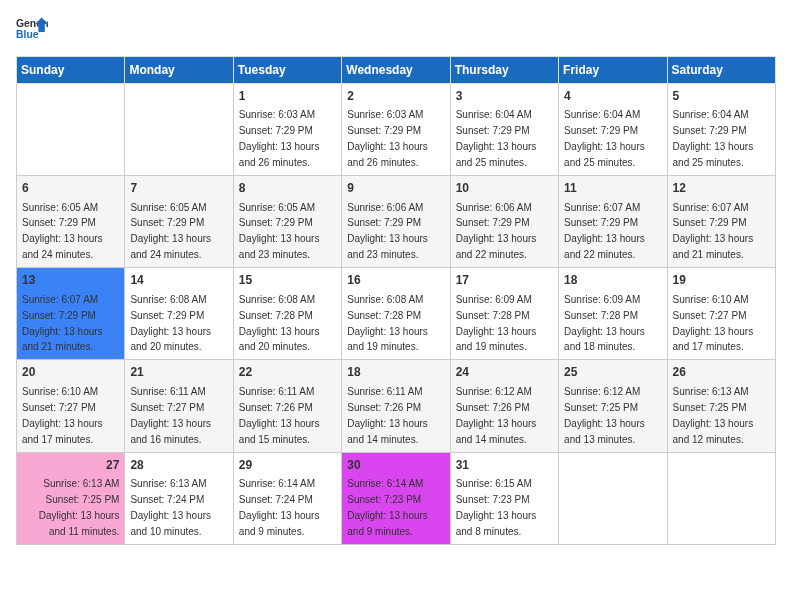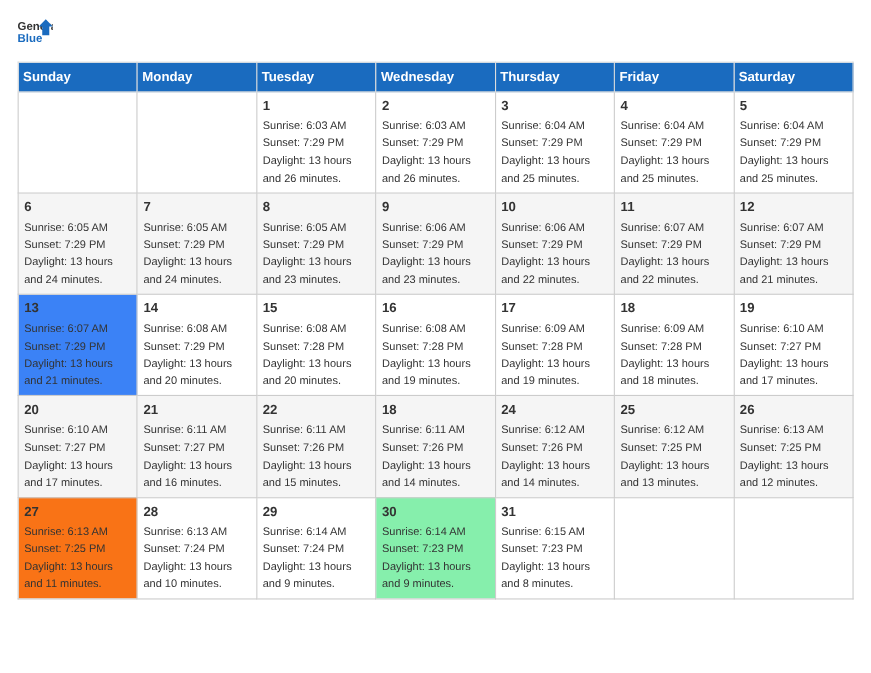--- a/index.html
+++ b/index.html
@@ -193,30 +193,30 @@
 Sunset: 7:26 PM
 Daylight: 13 hours and 14 minutes.</span></td>
         <td style="background-color: rgb(245, 245, 245);"><span class="day-num">25</span><span class="day-detail" style="white-space: pre-line;">Sunrise: 6:12 AM
 Sunset: 7:25 PM
 Daylight: 13 hours and 13 minutes.</span></td>
         <td style="background-color: rgb(245, 245, 245);"><span class="day-num">26</span><span class="day-detail" style="white-space: pre-line;">Sunrise: 6:13 AM
 Sunset: 7:25 PM
 Daylight: 13 hours and 12 minutes.</span></td>
       </tr>
       <tr>
-        <td style="background-color: #f97316;"><span class="day-num">27</span><span class="day-detail" style="white-space: pre-line;">Sunrise: 6:13 AM
+        <td style="background-color: #f9a8d4; text-align: right;"><span class="day-num">27</span><span class="day-detail" style="white-space: pre-line;">Sunrise: 6:13 AM
 Sunset: 7:25 PM
 Daylight: 13 hours and 11 minutes.</span></td>
         <td style="background-color: rgb(255, 255, 255);"><span class="day-num">28</span><span class="day-detail" style="white-space: pre-line;">Sunrise: 6:13 AM
 Sunset: 7:24 PM
 Daylight: 13 hours and 10 minutes.</span></td>
         <td style="background-color: rgb(255, 255, 255);"><span class="day-num">29</span><span class="day-detail" style="white-space: pre-line;">Sunrise: 6:14 AM
 Sunset: 7:24 PM
 Daylight: 13 hours and 9 minutes.</span></td>
-        <td style="background-color: #86efac;"><span class="day-num">30</span><span class="day-detail" style="white-space: pre-line;">Sunrise: 6:14 AM
+        <td style="background-color: #d946ef;"><span class="day-num">30</span><span class="day-detail" style="white-space: pre-line;">Sunrise: 6:14 AM
 Sunset: 7:23 PM
 Daylight: 13 hours and 9 minutes.</span></td>
         <td style="background-color: rgb(255, 255, 255);"><span class="day-num">31</span><span class="day-detail" style="white-space: pre-line;">Sunrise: 6:15 AM
 Sunset: 7:23 PM
 Daylight: 13 hours and 8 minutes.</span></td>
         <td class="empty"></td>
         <td class="empty"></td>
       </tr>
     </tbody>
 </table>

